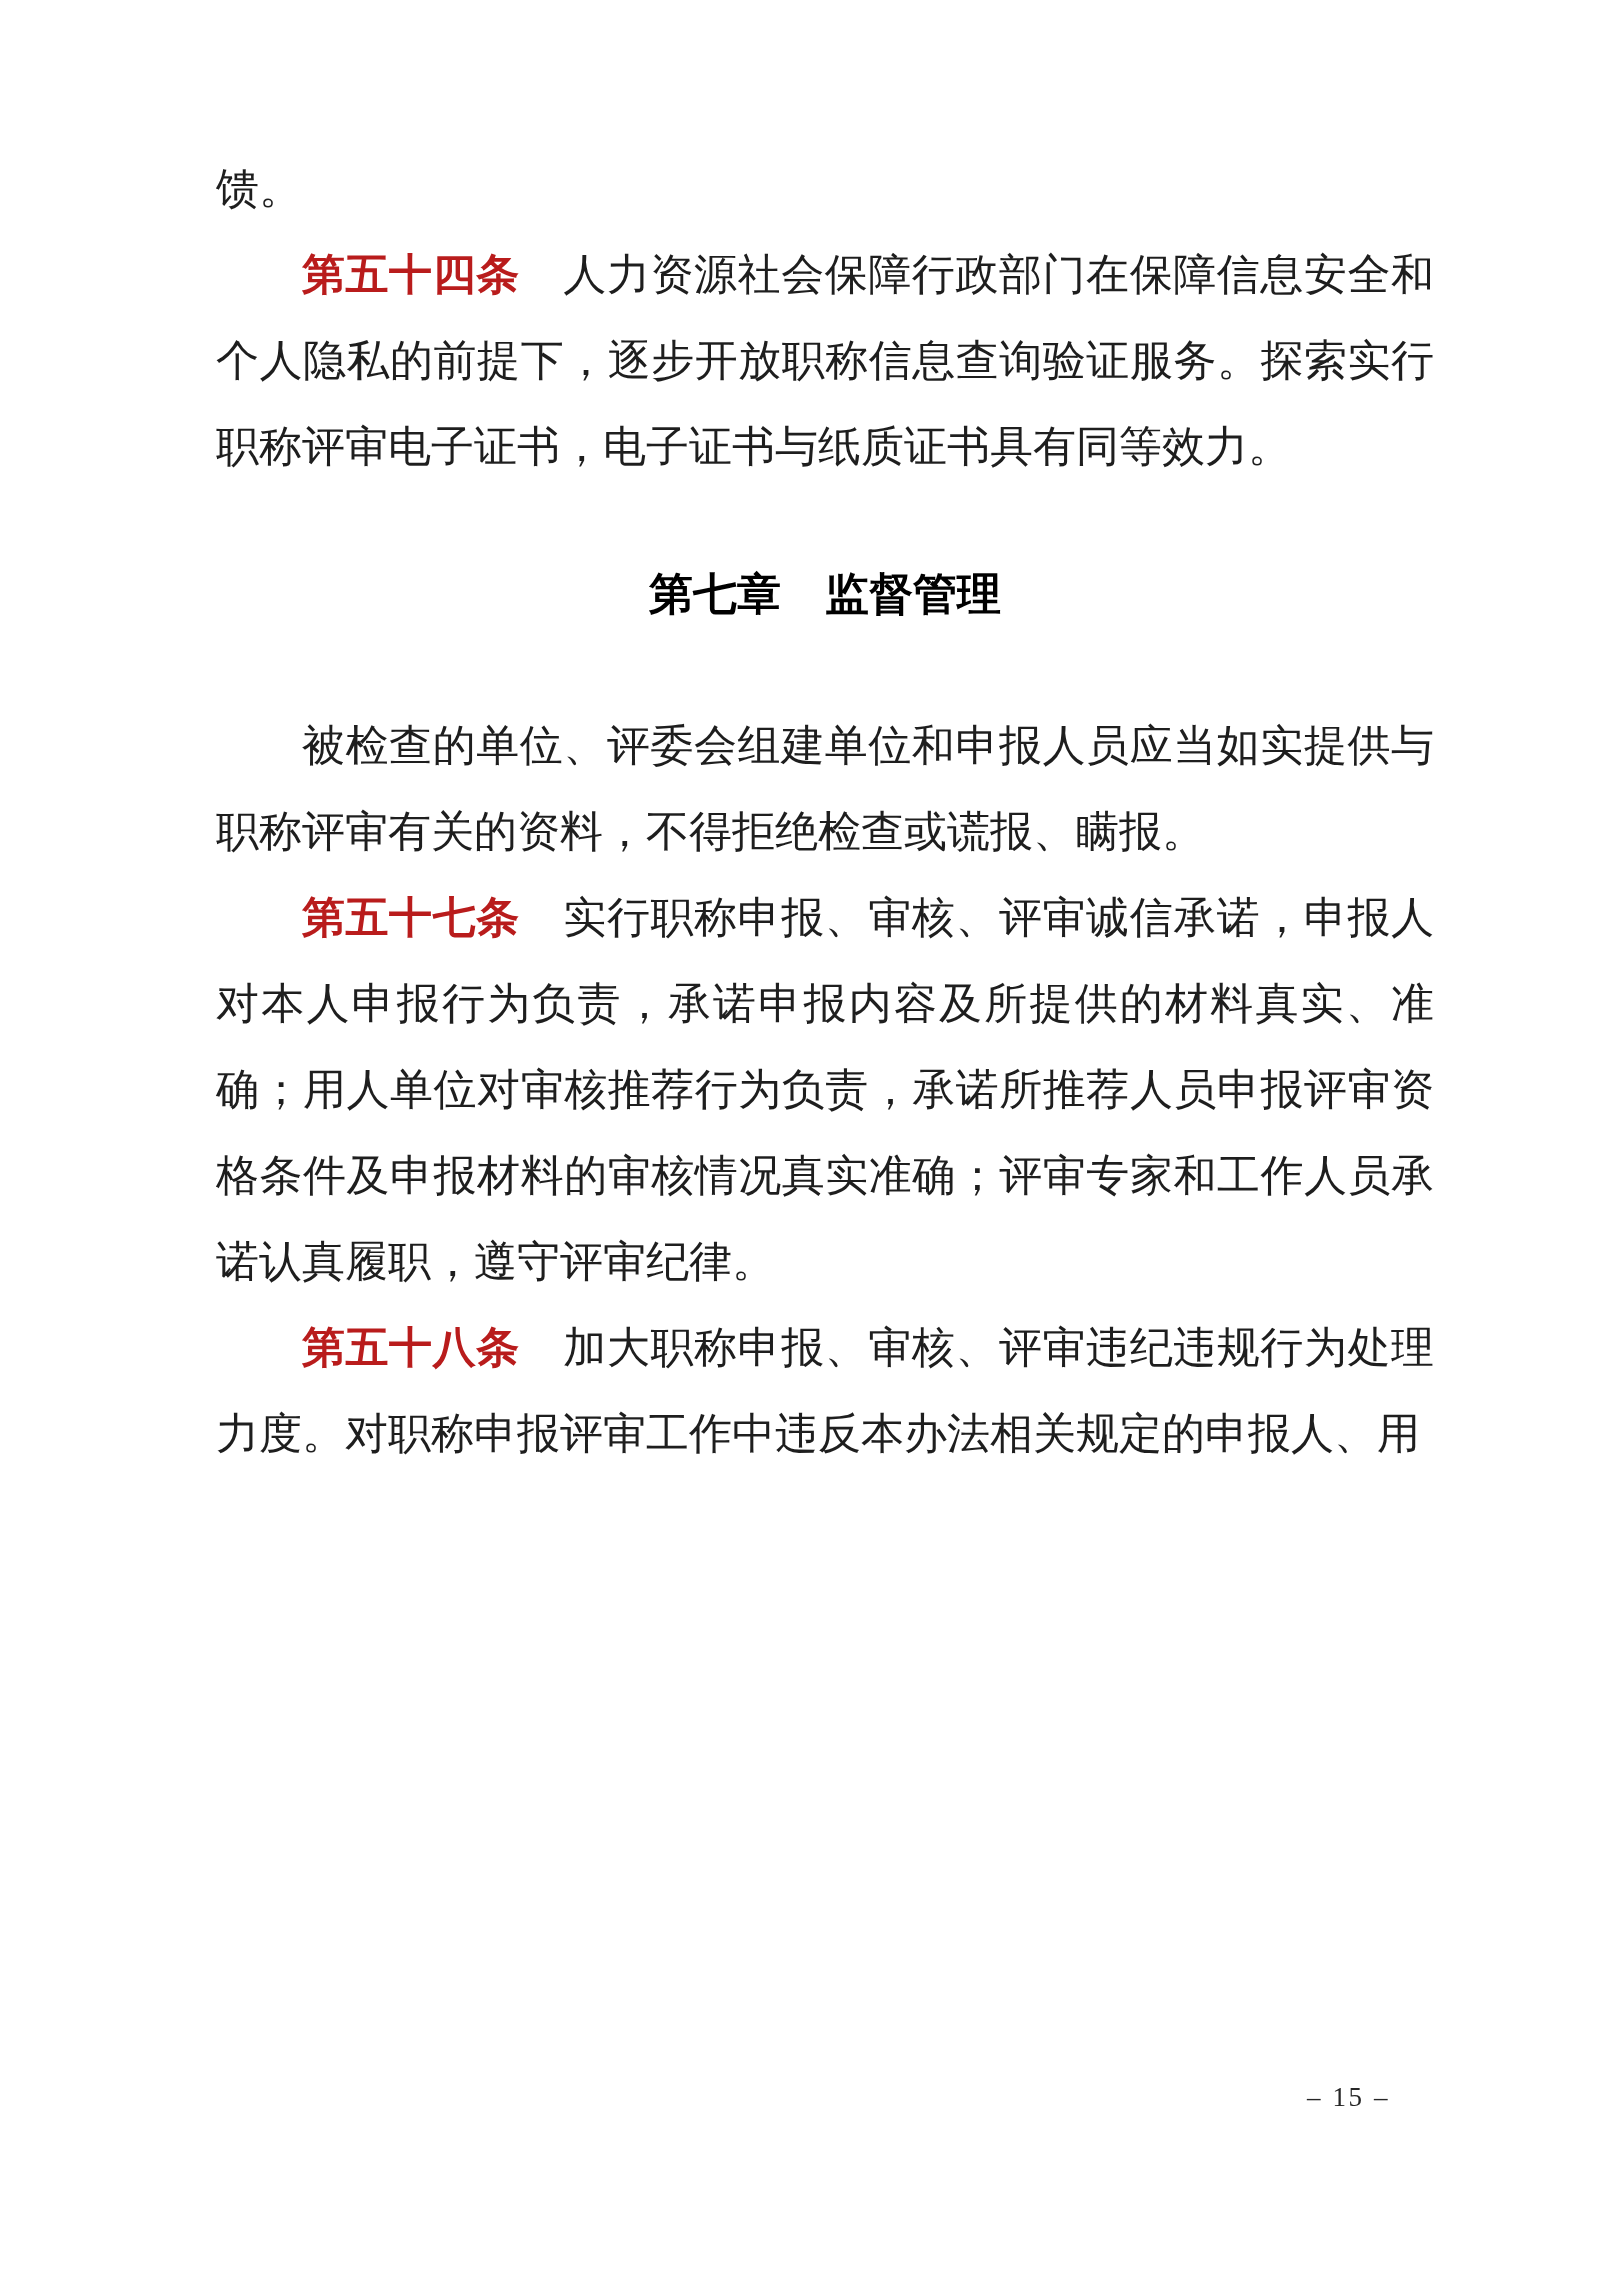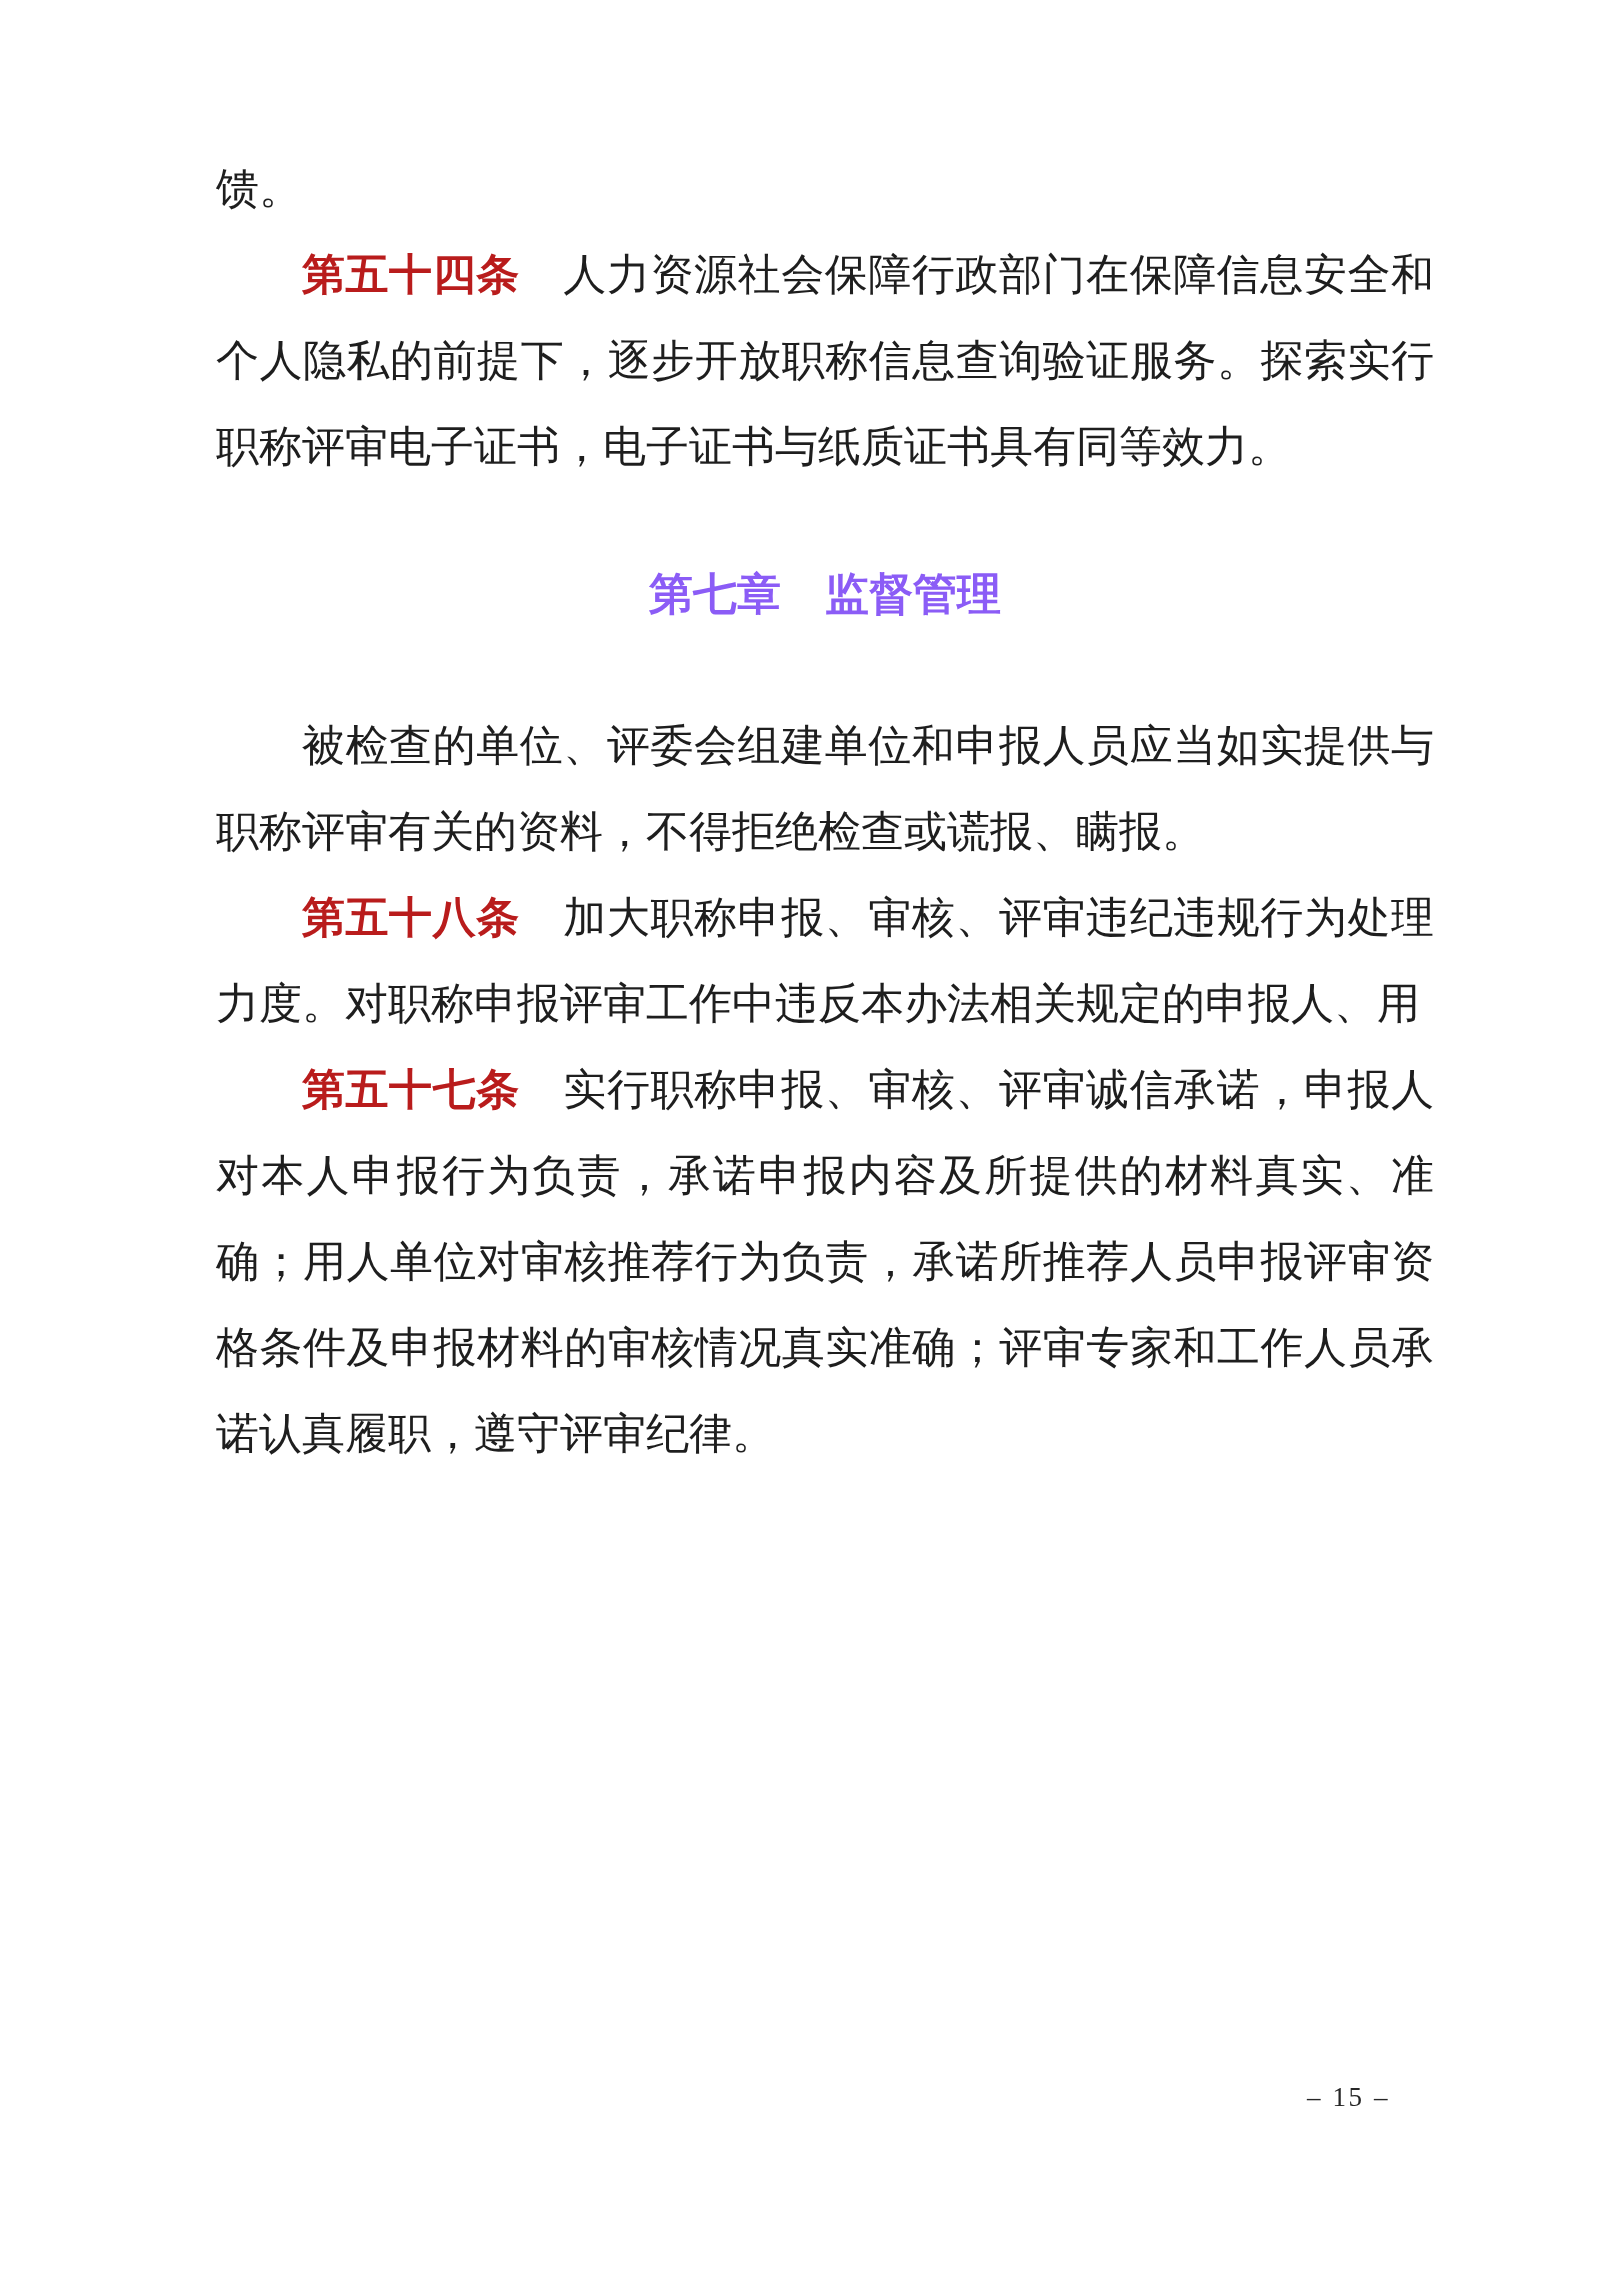--- a/index.html
+++ b/index.html
@@ -39,21 +39,21 @@
     .term {
       font-weight: 700;
       color: #b91c1c;
     }
     .chapter {
       margin: 62px 0 65px 0;
       font-size: 44px;
       line-height: 86px;
       font-weight: 700;
       text-align: center;
-      color: #8b5cf6;
+      color: #000000;
     }
     .pageno {
       position: absolute;
       left: 1307px;
       top: 2074px;
       font-size: 27px;
       line-height: 47px;
       letter-spacing: 2.6px;
       color: #262626;
     }
@@ -67,21 +67,21 @@
     <p class="para">馈。</p>
 
     <p class="para indent"><b class="term">第五十四条</b><span>　人力资源社会保障行政部门在保障信息安全和个人隐私的前提下，逐步开放职称信息查询验证服务。探索实行职称评审电子证书，电子证书与纸质证书具有同等效力。</span></p>
 
     <h2 class="chapter">第七章　监督管理</h2>
 
 
 
     <p class="para indent">被检查的单位、评委会组建单位和申报人员应当如实提供与职称评审有关的资料，不得拒绝检查或谎报、瞒报。</p>
 
+    <p class="para indent"><b class="term">第五十七条</b><span>　实行职称申报、审核、评审诚信承诺，申报人对本人申报行为负责，承诺申报内容及所提供的材料真实、准确；用人单位对审核推荐行为负责，承诺所推荐人员申报评审资格条件及申报材料的审核情况真实准确；评审专家和工作人员承诺认真履职，遵守评审纪律。</span></p>
+
     <p class="para indent"><b class="term">第五十八条</b><span>　加大职称申报、审核、评审违纪违规行为处理力度。对职称申报评审工作中违反本办法相关规定的申报人、用</span></p>
-
-    <p class="para indent"><b class="term">第五十七条</b><span>　实行职称申报、审核、评审诚信承诺，申报人对本人申报行为负责，承诺申报内容及所提供的材料真实、准确；用人单位对审核推荐行为负责，承诺所推荐人员申报评审资格条件及申报材料的审核情况真实准确；评审专家和工作人员承诺认真履职，遵守评审纪律。</span></p>
 
   </div>
 
   <div class="pageno">– 15 –</div>
 </div>
 
 
 </body></html>

